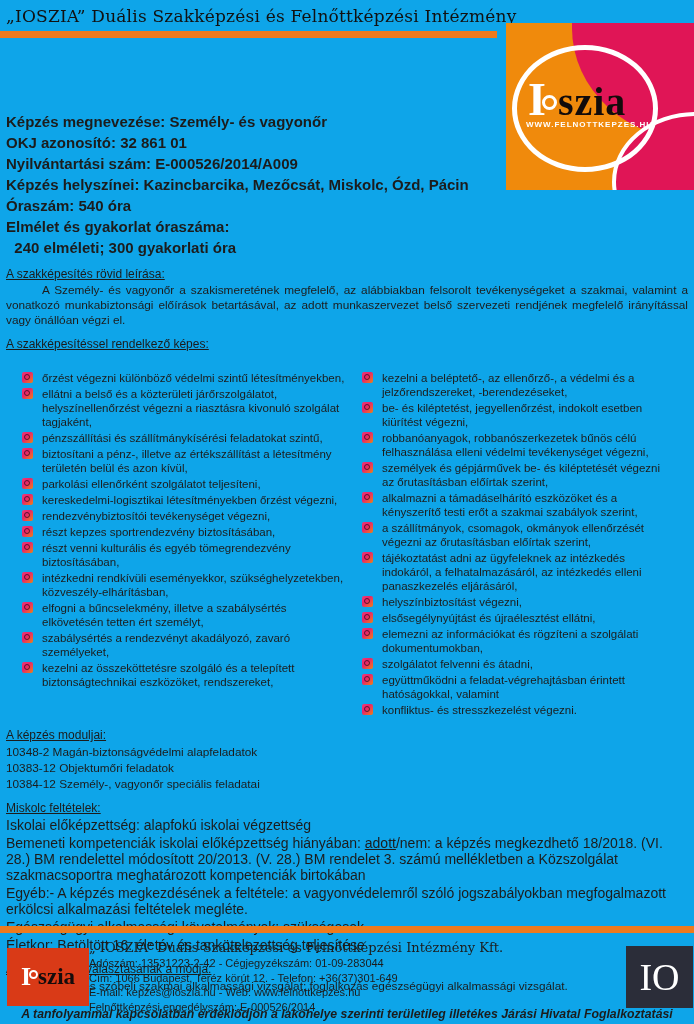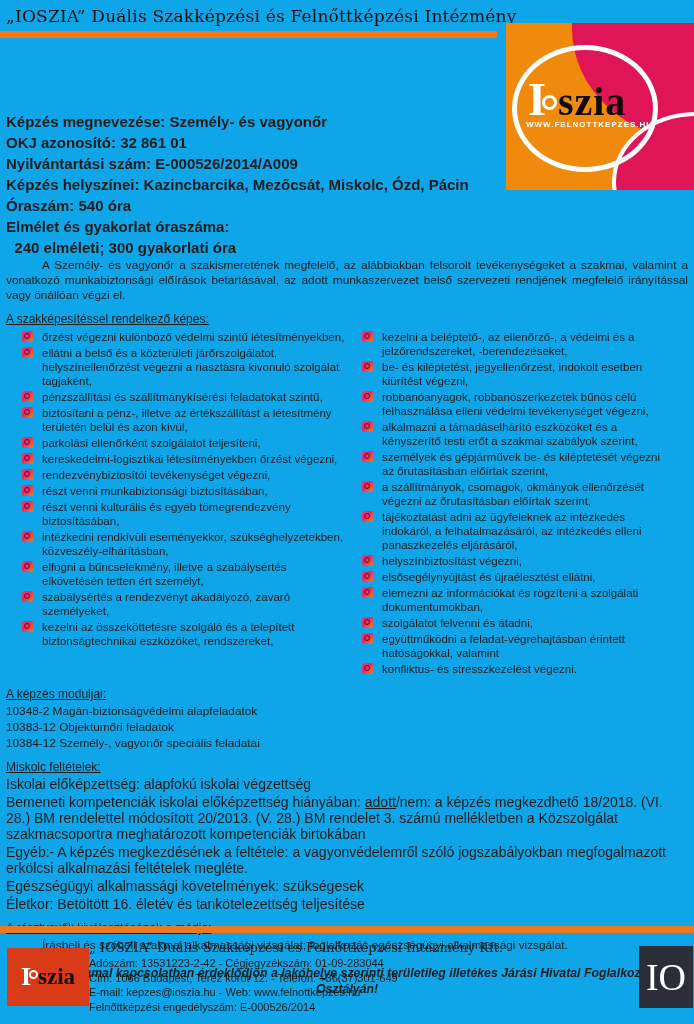--- a/index.html
+++ b/index.html
@@ -50,21 +50,21 @@
   }
 
   
   .course { margin:10px 0 0 6px; width:480px; font-size:15px; font-weight:bold;
             line-height:21px; white-space:pre-wrap; }
 
   .content { padding:0 6px; }
   .h-underline { font-size:12px; text-decoration:underline; margin:9px 0 2px 0; }
   .desc { font-size:11.8px; line-height:15px; text-align:justify; text-indent:36px; }
 
-  .columns { display:flex; margin-top:4px; }
+  .columns { display:flex; margin-top:20px; }
   .col { list-style:none; }
   .col.left  { width:340px; padding-left:16px; }
   .col.right { width:326px; padding-left:16px; }
   .cap { display:flex; font-size:11.5px; line-height:14px; margin-bottom:2px; }
   .bullet {
     flex:0 0 auto; width:11px; height:11px; margin:1px 9px 0 0; border-radius:2px;
     background:linear-gradient(135deg,#ef3a75 0%,#e8246a 40%,#f08015 100%);
     position:relative;
   }
   .bullet::after {
@@ -93,21 +93,21 @@
   }
   .footer-logo-left .fl-i { color:#fff; font-size:26px; }
   .footer-logo-left .fl-o {
     display:inline-block; width:9px; height:9px; border-radius:50%;
     background:#d93a17; border:2px solid #fff; margin:0 0 6px -2px; vertical-align:middle;
   }
   .footer-logo-left .fl-szia { color:#140c0c; font-size:23px; }
   .footer-text { flex:1; text-align:left; font-size:11px; line-height:14.5px; }
   .f-company { font-family:"DejaVu Serif", serif; font-size:13px; margin-bottom:1px; }
   .footer-logo-right {
-    margin-right:1px; width:54px; height:62px; background:#2b2d39;
+    margin-right:1px; width:67px; height:62px; background:#2b2d39;
     color:#fff; font-family:"Liberation Serif", serif; font-size:38px;
     display:flex; align-items:center; justify-content:center;
   }
 </style>
 </head>
 <body>
 
 <div class="page">
 
   <div class="title">„IOSZIA” Duális Szakképzési és Felnőttképzési Intézmény</div>
@@ -120,20 +120,21 @@
     <div class="logo-text"><span class="li">I</span><span class="lo-dot"></span><span class="lszia">szia</span></div>
     <div class="logo-url">WWW.FELNOTTKEPZES.HU</div>
   </div>
 
   <div class="course">
     
   <div class="course-line">Képzés megnevezése: Személy- és vagyonőr</div><div class="course-line">OKJ azonosító: 32 861 01</div><div class="course-line">Nyilvántartási szám: E-000526/2014/A009</div><div class="course-line">Képzés helyszínei: Kazincbarcika, Mezőcsát, Miskolc, Ózd, Pácin</div><div class="course-line">Óraszám: 540 óra</div><div class="course-line">Elmélet és gyakorlat óraszáma:</div><div class="course-line">  240 elméleti; 300 gyakorlati óra</div></div>
 
   <div class="content">
 
+    <div class="h-underline">A szakképesítés rövid leírása:</div>
     <p class="desc">A Személy- és vagyonőr a szakismeretének megfelelő, az alábbiakban felsorolt tevékenységeket a szakmai, valamint a vonatkozó munkabiztonsági előírások betartásával, az adott munkaszervezet belső szervezeti rendjének megfelelő irányítással vagy önállóan végzi el.</p>
 
     <div class="h-underline">A szakképesítéssel rendelkező képes:</div>
     <div class="columns">
       <ul class="col left">
 
       <li class="cap">
             <span class="bullet"></span>
             <span class="cap-text">őrzést végezni különböző védelmi szintű létesítményekben,</span>
           </li>
@@ -156,21 +157,21 @@
           <li class="cap">
             <span class="bullet"></span>
             <span class="cap-text">kereskedelmi-logisztikai létesítményekben őrzést végezni,</span>
           </li>
           <li class="cap">
             <span class="bullet"></span>
             <span class="cap-text">rendezvénybiztosítói tevékenységet végezni,</span>
           </li>
           <li class="cap">
             <span class="bullet"></span>
-            <span class="cap-text">részt venni munkabiztonsági biztosításában,</span>
+            <span class="cap-text">részt kepzes sportrendezvény biztosításában,</span>
           </li>
           <li class="cap">
             <span class="bullet"></span>
             <span class="cap-text">részt venni kulturális és egyéb tömegrendezvény biztosításában,</span>
           </li>
           <li class="cap">
             <span class="bullet"></span>
             <span class="cap-text">intézkedni rendkívüli eseményekkor, szükséghelyzetekben, közveszély-elhárításban,</span>
           </li>
           <li class="cap">
@@ -195,25 +196,25 @@
           <li class="cap">
             <span class="bullet"></span>
             <span class="cap-text">be- és kiléptetést, jegyellenőrzést, indokolt esetben kiürítést végezni,</span>
           </li>
           <li class="cap">
             <span class="bullet"></span>
             <span class="cap-text">robbanóanyagok, robbanószerkezetek bűnös célú felhasználása elleni védelmi tevékenységet végezni,</span>
           </li>
           <li class="cap">
             <span class="bullet"></span>
+            <span class="cap-text">személyek és gépjárművek be- és kiléptetését végezni az őrutasításban előírtak szerint,</span>
+          </li>
+          <li class="cap">
+            <span class="bullet"></span>
             <span class="cap-text">alkalmazni a támadáselhárító eszközöket és a kényszerítő testi erőt a szakmai szabályok szerint,</span>
-          </li>
-          <li class="cap">
-            <span class="bullet"></span>
-            <span class="cap-text">személyek és gépjárművek be- és kiléptetését végezni az őrutasításban előírtak szerint,</span>
           </li>
           <li class="cap">
             <span class="bullet"></span>
             <span class="cap-text">a szállítmányok, csomagok, okmányok ellenőrzését végezni az őrutasításban előírtak szerint,</span>
           </li>
           <li class="cap">
             <span class="bullet"></span>
             <span class="cap-text">tájékoztatást adni az ügyfeleknek az intézkedés indokáról, a felhatalmazásáról, az intézkedés elleni panaszkezelés eljárásáról,</span>
           </li>
           <li class="cap">

